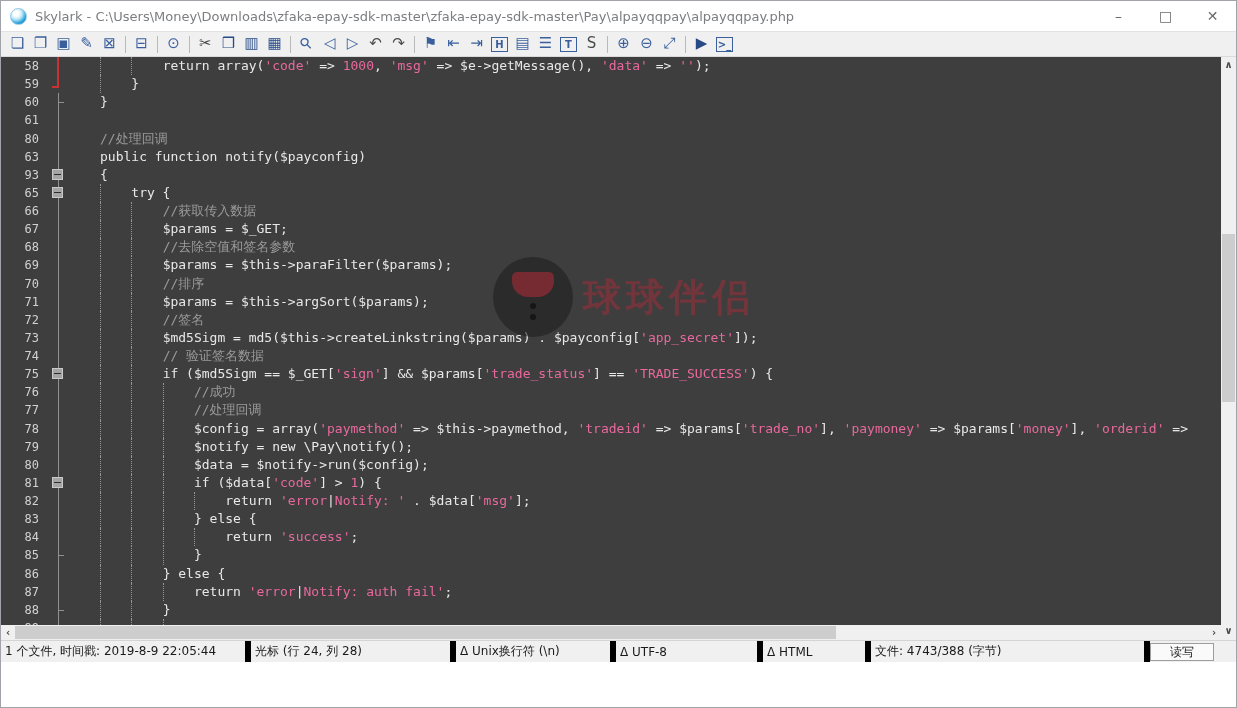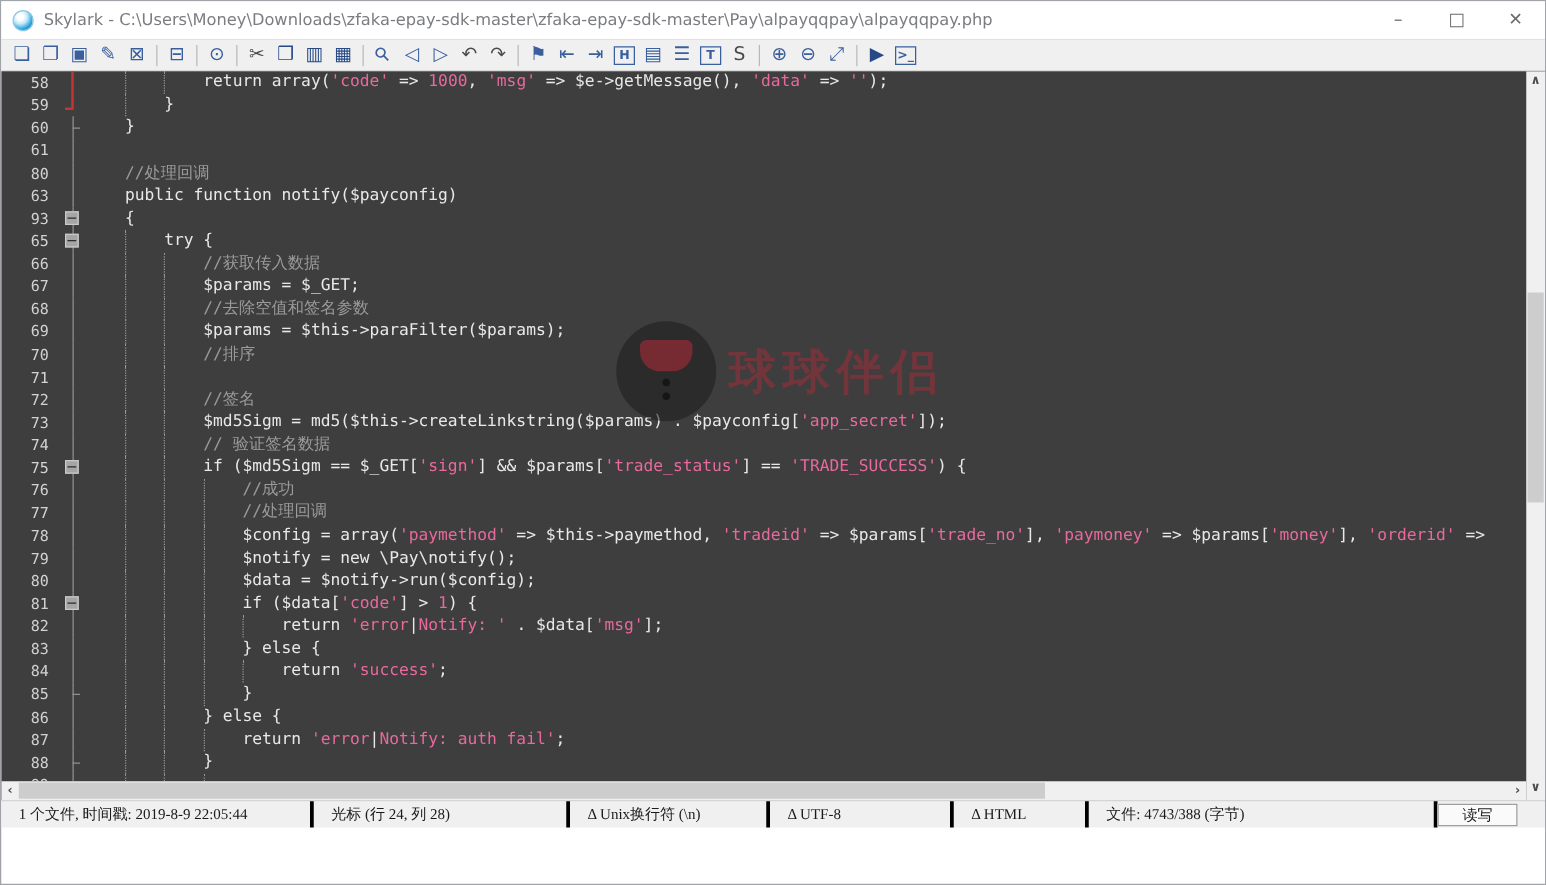--- a/index.html
+++ b/index.html
@@ -76,22 +76,22 @@
   .vscroll .sb-up { top:0; left:0; right:0; height:16px; line-height:16px; }
   .vscroll .sb-down { bottom:0; left:0; right:0; height:16px; line-height:14px; }
   .v-thumb { position:absolute; left:1px; width:13px; top:177px; height:168px; background:#cdcdcd; }
   .hscroll .sb-left { left:0; top:0; bottom:0; width:14px; line-height:15px; }
   .hscroll .sb-right { right:0; top:0; bottom:0; width:14px; line-height:15px; }
   .h-thumb { position:absolute; left:14px; width:821px; top:1px; bottom:1px; background:#cdcdcd; }
 
   
   .statusbar { height:22px; background:#f0f0f0; border-top:1px solid #d4d4d4; display:flex; align-items:stretch;
                font-size:12px; color:#1a1a1a; }
-  .seg { border-right:3px solid #000000; padding:0 14px; display:flex; align-items:center; white-space:nowrap;
-         overflow:hidden; flex:none;font-family:Liberation Serif, serif; }
+  .seg { border-right:6px solid #000000; padding:0 4px; display:flex; align-items:center; white-space:nowrap;
+         overflow:hidden; flex:none; }
   .seg.grow { flex:1; }
   .rw-wrap { width:86px; flex:none; display:flex; align-items:center; justify-content:flex-start; }
   .rw-btn { width:64px; height:18px; border:1px solid #9e9e9e; background:#fafafa; text-align:center; line-height:16px; }
 </style>
 </head>
 <body>
 
 <div class="window">
 
   <div class="titlebar">
@@ -153,21 +153,21 @@
         <div class="line"><span class="ln">61</span><span class="fold rail-gray"></span><span class="txt"></span></div>
         <div class="line"><span class="ln">80</span><span class="fold rail-gray"></span><span class="txt"><span class="tk-d"></span><span class="tk-c">//处理回调</span></span></div>
         <div class="line"><span class="ln">63</span><span class="fold rail-gray"></span><span class="txt"><span class="tk-d"></span><span class="tk-d">public function notify($payconfig)</span></span></div>
         <div class="line"><span class="ln">93</span><span class="fold rail-gray"><span class="fold-box"></span></span><span class="txt"><span class="tk-d"></span><span class="tk-d">{</span></span></div>
         <div class="line"><span class="ln">65</span><span class="fold rail-gray"><span class="fold-box"></span></span><span class="txt"><i class="guide" style="left: calc(0ch + 31px);"></i><span class="tk-d">    </span><span class="tk-d">try {</span></span></div>
         <div class="line"><span class="ln">66</span><span class="fold rail-gray"></span><span class="txt"><i class="guide" style="left: calc(0ch + 31px);"></i><i class="guide" style="left: calc(4ch + 31px);"></i><span class="tk-d">        </span><span class="tk-c">//获取传入数据</span></span></div>
         <div class="line"><span class="ln">67</span><span class="fold rail-gray"></span><span class="txt"><i class="guide" style="left: calc(0ch + 31px);"></i><i class="guide" style="left: calc(4ch + 31px);"></i><span class="tk-d">        </span><span class="tk-d">$params = $_GET;</span></span></div>
         <div class="line"><span class="ln">68</span><span class="fold rail-gray"></span><span class="txt"><i class="guide" style="left: calc(0ch + 31px);"></i><i class="guide" style="left: calc(4ch + 31px);"></i><span class="tk-d">        </span><span class="tk-c">//去除空值和签名参数</span></span></div>
         <div class="line"><span class="ln">69</span><span class="fold rail-gray"></span><span class="txt"><i class="guide" style="left: calc(0ch + 31px);"></i><i class="guide" style="left: calc(4ch + 31px);"></i><span class="tk-d">        </span><span class="tk-d">$params = $this-&gt;paraFilter($params);</span></span></div>
         <div class="line"><span class="ln">70</span><span class="fold rail-gray"></span><span class="txt"><i class="guide" style="left: calc(0ch + 31px);"></i><i class="guide" style="left: calc(4ch + 31px);"></i><span class="tk-d">        </span><span class="tk-c">//排序</span></span></div>
-        <div class="line"><span class="ln">71</span><span class="fold rail-gray"></span><span class="txt"><i class="guide" style="left: calc(0ch + 31px);"></i><i class="guide" style="left: calc(4ch + 31px);"></i><span class="tk-d">        </span></span></div>
+        <div class="line"><span class="ln">71</span><span class="fold rail-gray"></span><span class="txt"><i class="guide" style="left: calc(0ch + 31px);"></i><i class="guide" style="left: calc(4ch + 31px);"></i><span class="tk-d">        </span><span class="tk-d">$params = $this-&gt;argSort($params);</span></span></div>
         <div class="line"><span class="ln">72</span><span class="fold rail-gray"></span><span class="txt"><i class="guide" style="left: calc(0ch + 31px);"></i><i class="guide" style="left: calc(4ch + 31px);"></i><span class="tk-d">        </span><span class="tk-c">//签名</span></span></div>
         <div class="line"><span class="ln">73</span><span class="fold rail-gray"></span><span class="txt"><i class="guide" style="left: calc(0ch + 31px);"></i><i class="guide" style="left: calc(4ch + 31px);"></i><span class="tk-d">        </span><span class="tk-d">$md5Sigm = md5($this-&gt;createLinkstring($params) . $payconfig[</span><span class="tk-s">'app_secret'</span><span class="tk-d">]);</span></span></div>
         <div class="line"><span class="ln">74</span><span class="fold rail-gray"></span><span class="txt"><i class="guide" style="left: calc(0ch + 31px);"></i><i class="guide" style="left: calc(4ch + 31px);"></i><span class="tk-d">        </span><span class="tk-c">// 验证签名数据</span></span></div>
         <div class="line"><span class="ln">75</span><span class="fold rail-gray"><span class="fold-box"></span></span><span class="txt"><i class="guide" style="left: calc(0ch + 31px);"></i><i class="guide" style="left: calc(4ch + 31px);"></i><span class="tk-d">        </span><span class="tk-d">if ($md5Sigm == $_GET[</span><span class="tk-s">'sign'</span><span class="tk-d">] &amp;&amp; $params[</span><span class="tk-s">'trade_status'</span><span class="tk-d">] == </span><span class="tk-s">'TRADE_SUCCESS'</span><span class="tk-d">) {</span></span></div>
         <div class="line"><span class="ln">76</span><span class="fold rail-gray"></span><span class="txt"><i class="guide" style="left: calc(0ch + 31px);"></i><i class="guide" style="left: calc(4ch + 31px);"></i><i class="guide" style="left: calc(8ch + 31px);"></i><span class="tk-d">            </span><span class="tk-c">//成功</span></span></div>
         <div class="line"><span class="ln">77</span><span class="fold rail-gray"></span><span class="txt"><i class="guide" style="left: calc(0ch + 31px);"></i><i class="guide" style="left: calc(4ch + 31px);"></i><i class="guide" style="left: calc(8ch + 31px);"></i><span class="tk-d">            </span><span class="tk-c">//处理回调</span></span></div>
         <div class="line"><span class="ln">78</span><span class="fold rail-gray"></span><span class="txt"><i class="guide" style="left: calc(0ch + 31px);"></i><i class="guide" style="left: calc(4ch + 31px);"></i><i class="guide" style="left: calc(8ch + 31px);"></i><span class="tk-d">            </span><span class="tk-d">$config = array(</span><span class="tk-s">'paymethod'</span><span class="tk-d"> =&gt; $this-&gt;paymethod, </span><span class="tk-s">'tradeid'</span><span class="tk-d"> =&gt; $params[</span><span class="tk-s">'trade_no'</span><span class="tk-d">], </span><span class="tk-s">'paymoney'</span><span class="tk-d"> =&gt; $params[</span><span class="tk-s">'money'</span><span class="tk-d">], </span><span class="tk-s">'orderid'</span><span class="tk-d"> =&gt; </span></span></div>
         <div class="line"><span class="ln">79</span><span class="fold rail-gray"></span><span class="txt"><i class="guide" style="left: calc(0ch + 31px);"></i><i class="guide" style="left: calc(4ch + 31px);"></i><i class="guide" style="left: calc(8ch + 31px);"></i><span class="tk-d">            </span><span class="tk-d">$notify = new \Pay\notify();</span></span></div>
         <div class="line"><span class="ln">80</span><span class="fold rail-gray"></span><span class="txt"><i class="guide" style="left: calc(0ch + 31px);"></i><i class="guide" style="left: calc(4ch + 31px);"></i><i class="guide" style="left: calc(8ch + 31px);"></i><span class="tk-d">            </span><span class="tk-d">$data = $notify-&gt;run($config);</span></span></div>
         <div class="line"><span class="ln">81</span><span class="fold rail-gray"><span class="fold-box"></span></span><span class="txt"><i class="guide" style="left: calc(0ch + 31px);"></i><i class="guide" style="left: calc(4ch + 31px);"></i><i class="guide" style="left: calc(8ch + 31px);"></i><span class="tk-d">            </span><span class="tk-d">if ($data[</span><span class="tk-s">'code'</span><span class="tk-d">] &gt; </span><span class="tk-s">1</span><span class="tk-d">) {</span></span></div>

